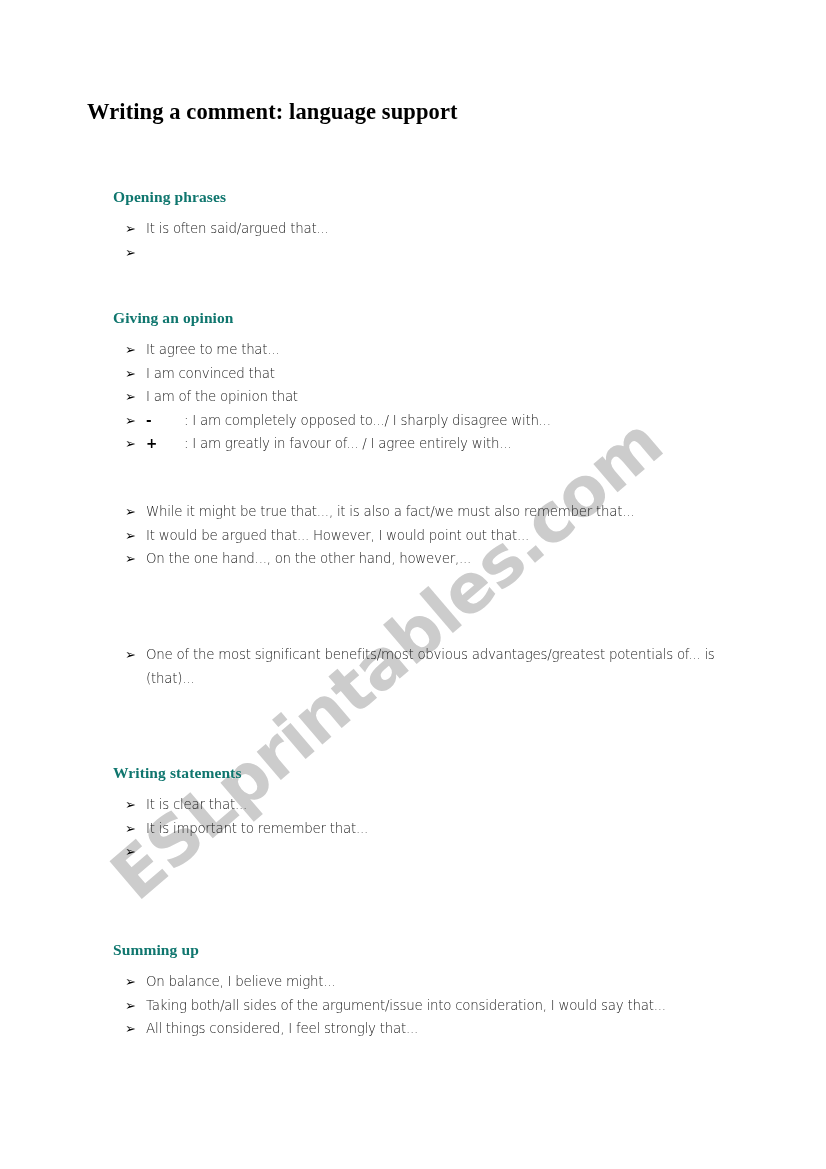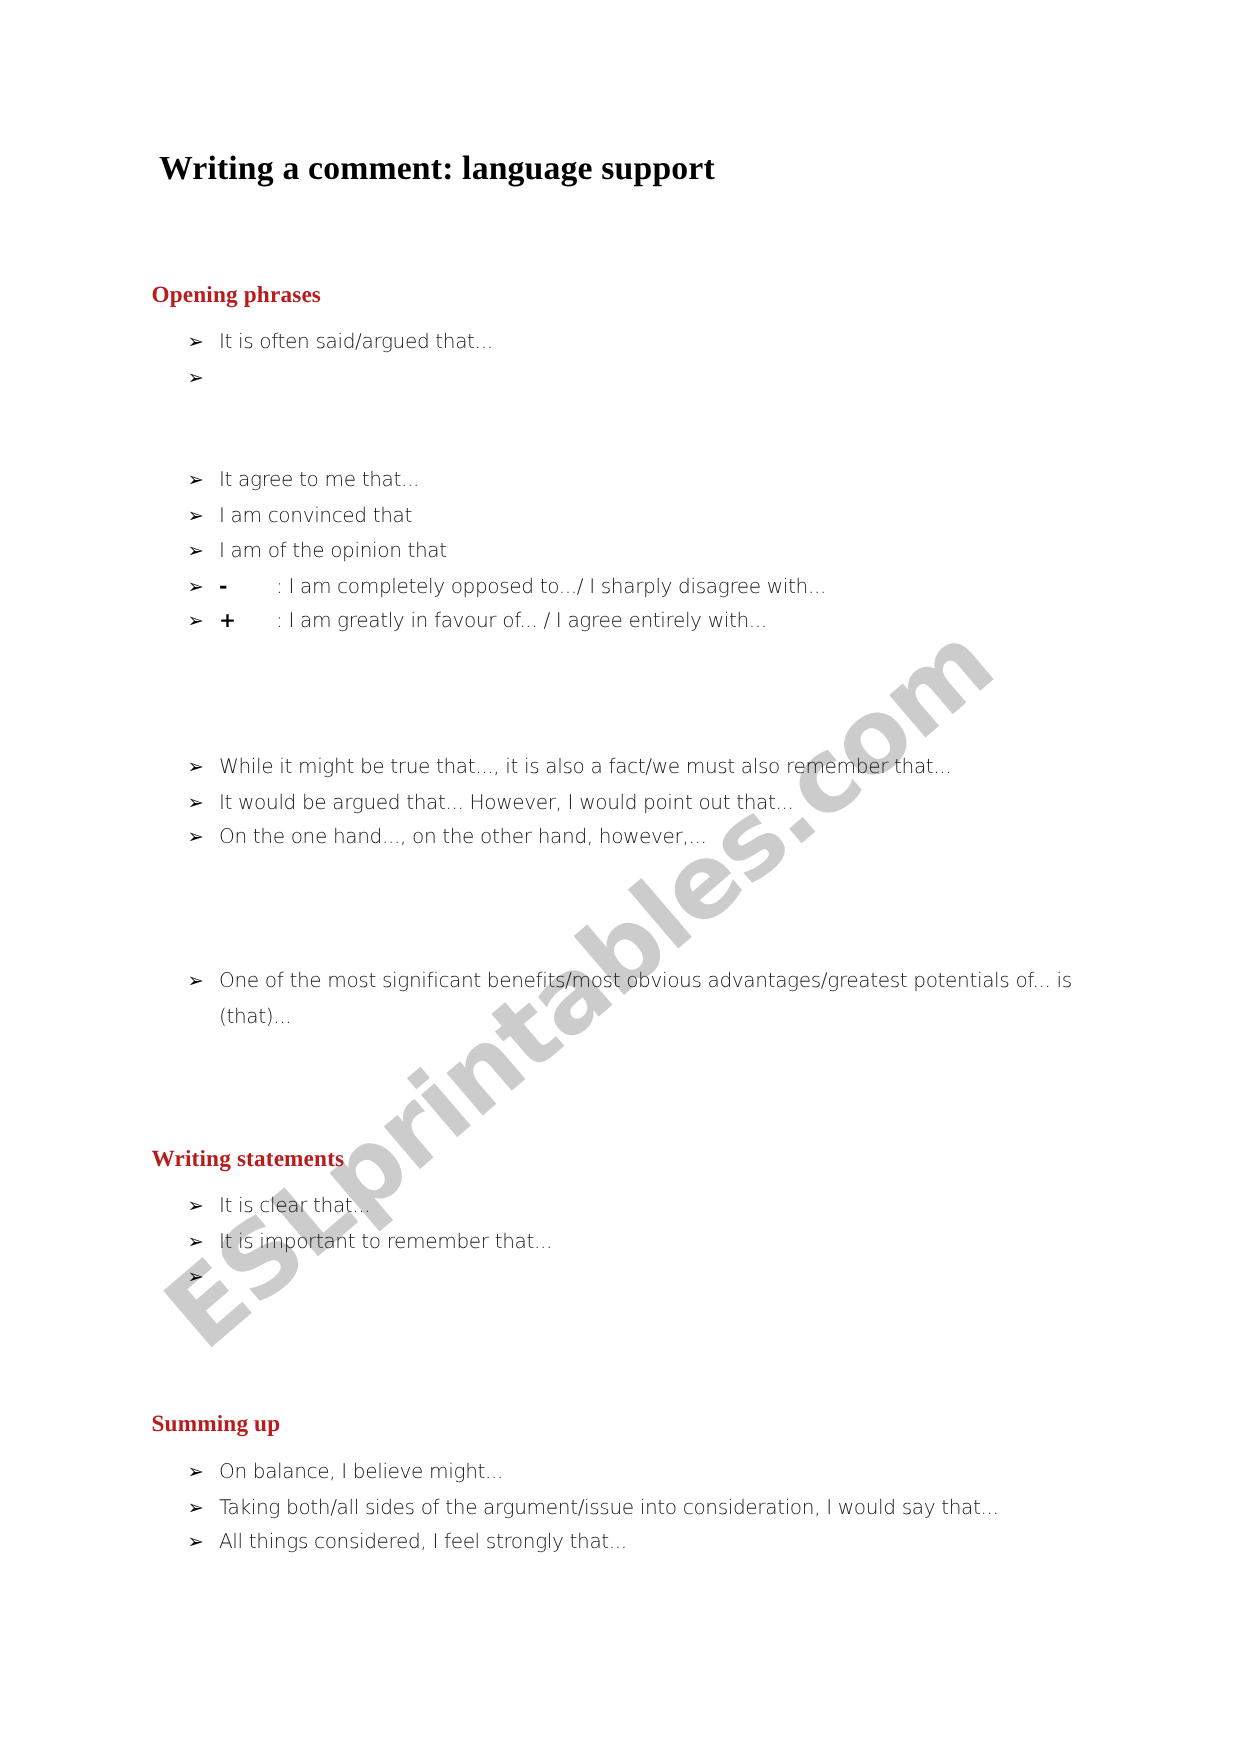--- a/index.html
+++ b/index.html
@@ -45,43 +45,43 @@
   }
 
   
   #content {
     position: relative;
     z-index: 2;
   }
 
   .doc-title {
     position: absolute;
-    left: 106px;
+    left: 87px;
     top: 99px;
     font-family: "Liberation Serif", serif;
     font-weight: bold;
     font-size: 22.5px;
     color: #000000;
     letter-spacing: 0.1px;
     white-space: nowrap;
   }
 
   .section {
     position: absolute;
     left: 97px;
   }
 
   .section-heading {
     font-family: "Liberation Serif", serif;
     font-weight: bold;
     font-size: 15.5px;
-    color: #b91c1c;
+    color: #0f766e;
     letter-spacing: 0.1px;
     white-space: nowrap;
-    margin: 0 0 11px 4px;
+    margin: 0 0 11px 16px;
   }
 
   .bullets {
     list-style: none;
     margin: 0;
     padding: 0;
   }
 
   .bullet-row {
     position: relative;
@@ -141,20 +141,21 @@
           <span class="bullet-marker">➢</span>
           <span>It is often said/argued that...</span>
         </li>
         <li class="bullet-row">
           <span class="bullet-marker">➢</span>
         </li>
       </ul>
     </div>
 
     <div class="section" style="top:309px;">
+      <div class="section-heading">Giving an opinion</div>
       <ul class="bullets">
         <li class="bullet-row">
           <span class="bullet-marker">➢</span>
           <span>It agree to me that...</span>
         </li>
         <li class="bullet-row">
           <span class="bullet-marker">➢</span>
           <span>I am convinced that</span>
         </li>
         <li class="bullet-row">

